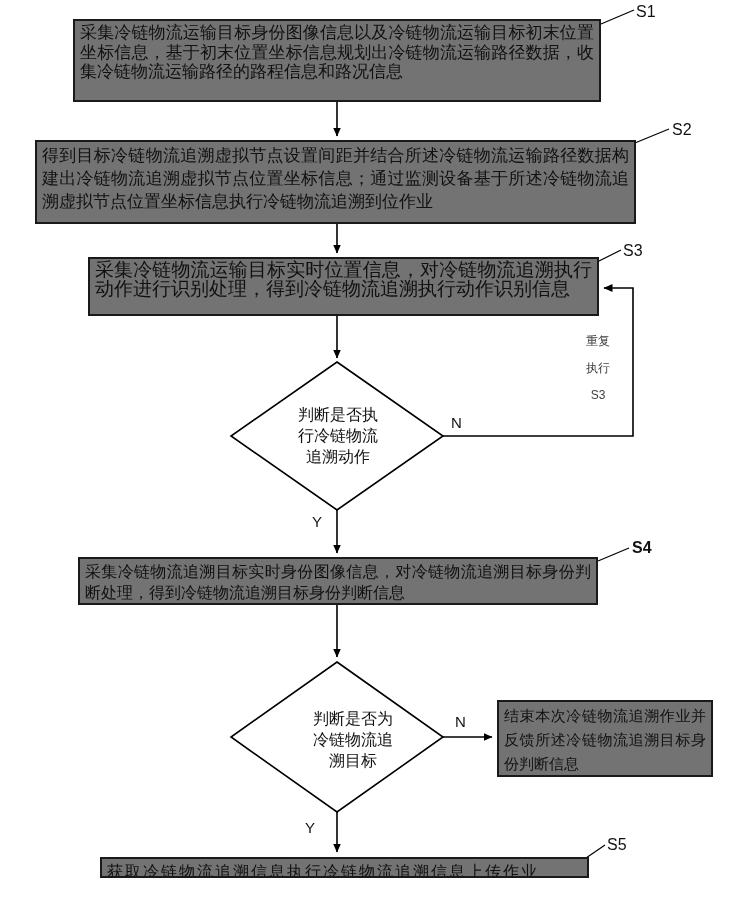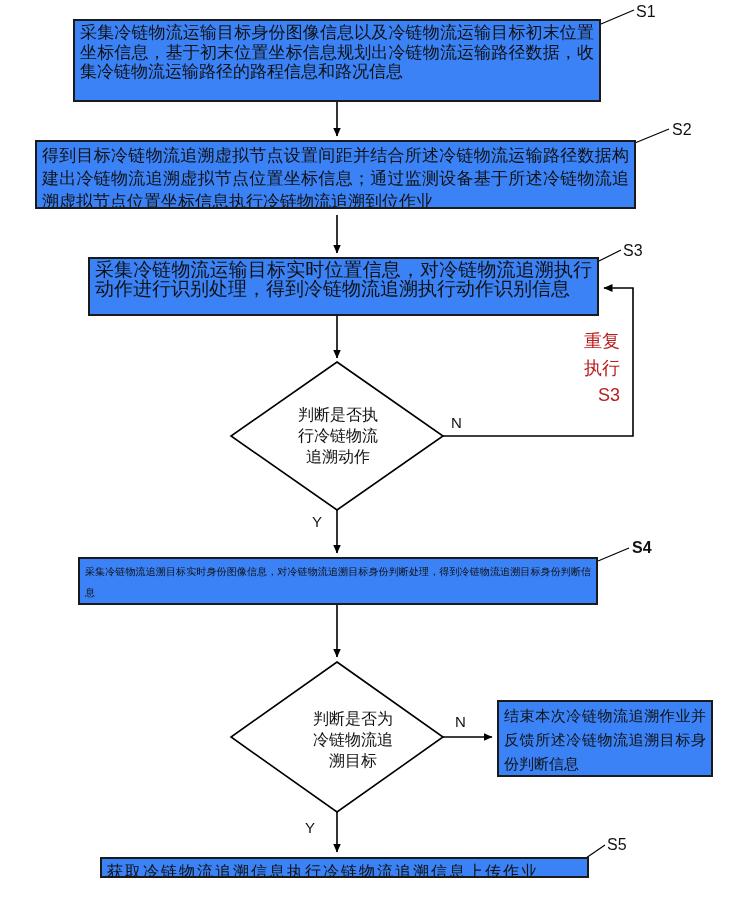--- a/index.html
+++ b/index.html
@@ -9,32 +9,32 @@
     height: 909px;
     background: #ffffff;
     font-family: "Liberation Sans", sans-serif;
     color: #111111;
     overflow: hidden;
   }
   .wires { position: absolute; left: 0; top: 0; z-index: 0; }
   .box {
     position: absolute;
     z-index: 1;
-    background: #3b82f6;
+    background: #737373;
     border: 2px solid #1a1a1a;
     box-sizing: border-box;
     color: #111111;
     padding: 2px 5px;
     text-align: justify;
     overflow: hidden;
   }
   .box-s1 { left: 73px;  top: 19px;  width: 528px; height: 83px; font-size: 17px; line-height: 19.5px; }
-  .box-s2 { left: 35px;  top: 140px; width: 601px; height: 69px; font-size: 17px; line-height: 23px; }
+  .box-s2 { left: 35px;  top: 140px; width: 601px; height: 84px; font-size: 17px; line-height: 23px; }
   .box-s3 { left: 88px;  top: 257px; width: 511px; height: 59px; font-size: 19px; line-height: 18.5px; }
-  .box-s4 { left: 78px;  top: 557px; width: 520px; height: 48px; font-size: 10px; line-height: 21px; }
+  .box-s4 { left: 78px;  top: 557px; width: 520px; height: 48px; font-size: 16px; line-height: 21px; }
   .box-s5 { left: 100px; top: 857px; width: 489px; height: 21px; font-size: 16px; line-height: 21px; letter-spacing: 2px; text-align: left; white-space: nowrap; }
   .box-end { left: 497px; top: 700px; width: 216px; height: 77px; font-size: 15px; line-height: 24px; }
   .dtext {
     position: absolute;
     z-index: 1;
     width: 84px;
     font-size: 16px;
     line-height: 21px;
     text-align: center;
     color: #111111;
@@ -61,24 +61,24 @@
   .n1 { left: 451px; top: 414px; }
   .y1 { left: 312px; top: 513px; }
   .n2 { left: 455px; top: 713px; }
   .y2 { left: 305px; top: 819px; }
   .loop-note {
     position: absolute;
     z-index: 1;
     left: 576px;
     top: 328px;
     width: 44px;
-    font-size: 18px;
+    font-size: 12px;
     line-height: 27px;
-    color: #b91c1c;
-    text-align: right;
+    color: #404040;
+    text-align: center;
   }
 </style>
 </head>
 <body>
 
 <div class="canvas">
 
   <svg class="wires" width="751" height="909" viewBox="0 0 751 909">
     <defs>
       <marker id="arr" markerWidth="10" markerHeight="9" refX="8.5" refY="4" orient="auto" markerUnits="userSpaceOnUse">

